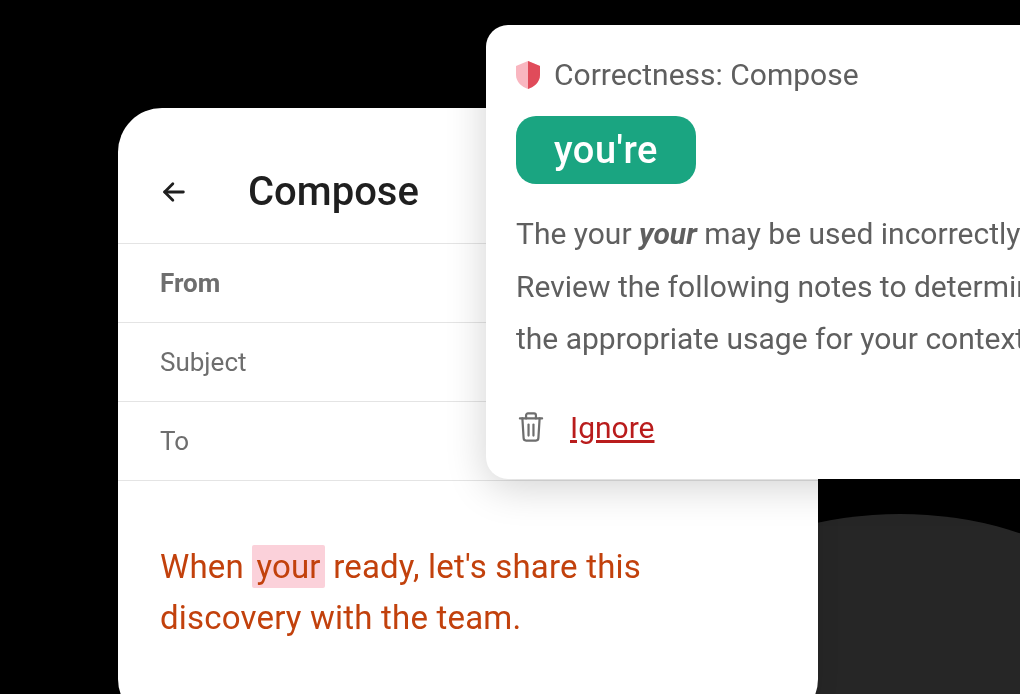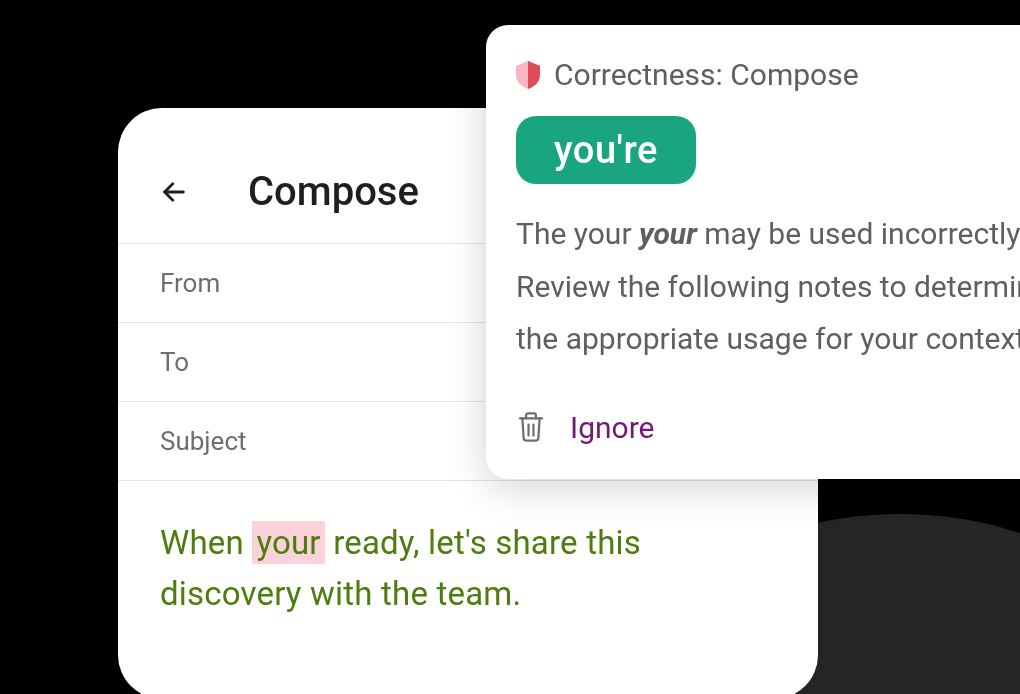--- a/index.html
+++ b/index.html
@@ -51,33 +51,34 @@
     .compose-title {
       font-size: 40px;
       font-weight: 500;
       color: #1f1f1f;
       margin-left: 60px;
     }
     .field-row {
       padding: 24px 42px;
       border-bottom: 1px solid #e4e4e4;
     }
-    .field-row.first { border-top: 1px solid #e4e4e4; }
+    .field-row.first { border-top: 1px solid #e4e4e4; font-weight: bold; }
     .field-label {
       font-size: 26px;
       color: #6e6e6e;
     }
     .body-area {
       padding: 36px 42px 20px 42px;
     }
     .body-text {
       font-size: 33px;
-      color: #4d7c0f;
+      color: #c2410c;
       line-height: 1.55;
       letter-spacing: 0.2px;
+      margin-top: 24px;
     }
     .highlight {
       background: #fbd1da;
       padding: 2px 4px;
       border-radius: 2px;
     }
 
     
     .suggestion-card {
       position: absolute;
@@ -132,21 +133,22 @@
       align-items: center;
       gap: 24px;
       cursor: pointer;
     }
     .trash-icon {
       width: 30px;
       height: 32px;
     }
     .ignore-label {
       font-size: 30px;
-      color: #701a75;
+      color: #b91c1c;
+      text-decoration: underline;
     }
   </style>
 </head>
 <body>
 
 <div class="blob"></div>
 
 <div class="compose-card">
   <div class="compose-header">
     <span class="back-icon">
@@ -155,24 +157,24 @@
         <polyline points="11 5 4 12 11 19"></polyline>
       </svg>
     </span>
     <span class="compose-title">Compose</span>
   </div>
 
   <div class="field-row first">
     <span class="field-label">From</span>
   </div>
   <div class="field-row">
+    <span class="field-label">Subject</span>
+  </div>
+  <div class="field-row">
     <span class="field-label">To</span>
-  </div>
-  <div class="field-row">
-    <span class="field-label">Subject</span>
   </div>
 
   <div class="body-area">
     <p class="body-text">
       <span>When </span><span class="highlight">your</span><span> ready, let's share this discovery with the team.</span>
     </p>
   </div>
 </div>
 
 <div class="suggestion-card">

